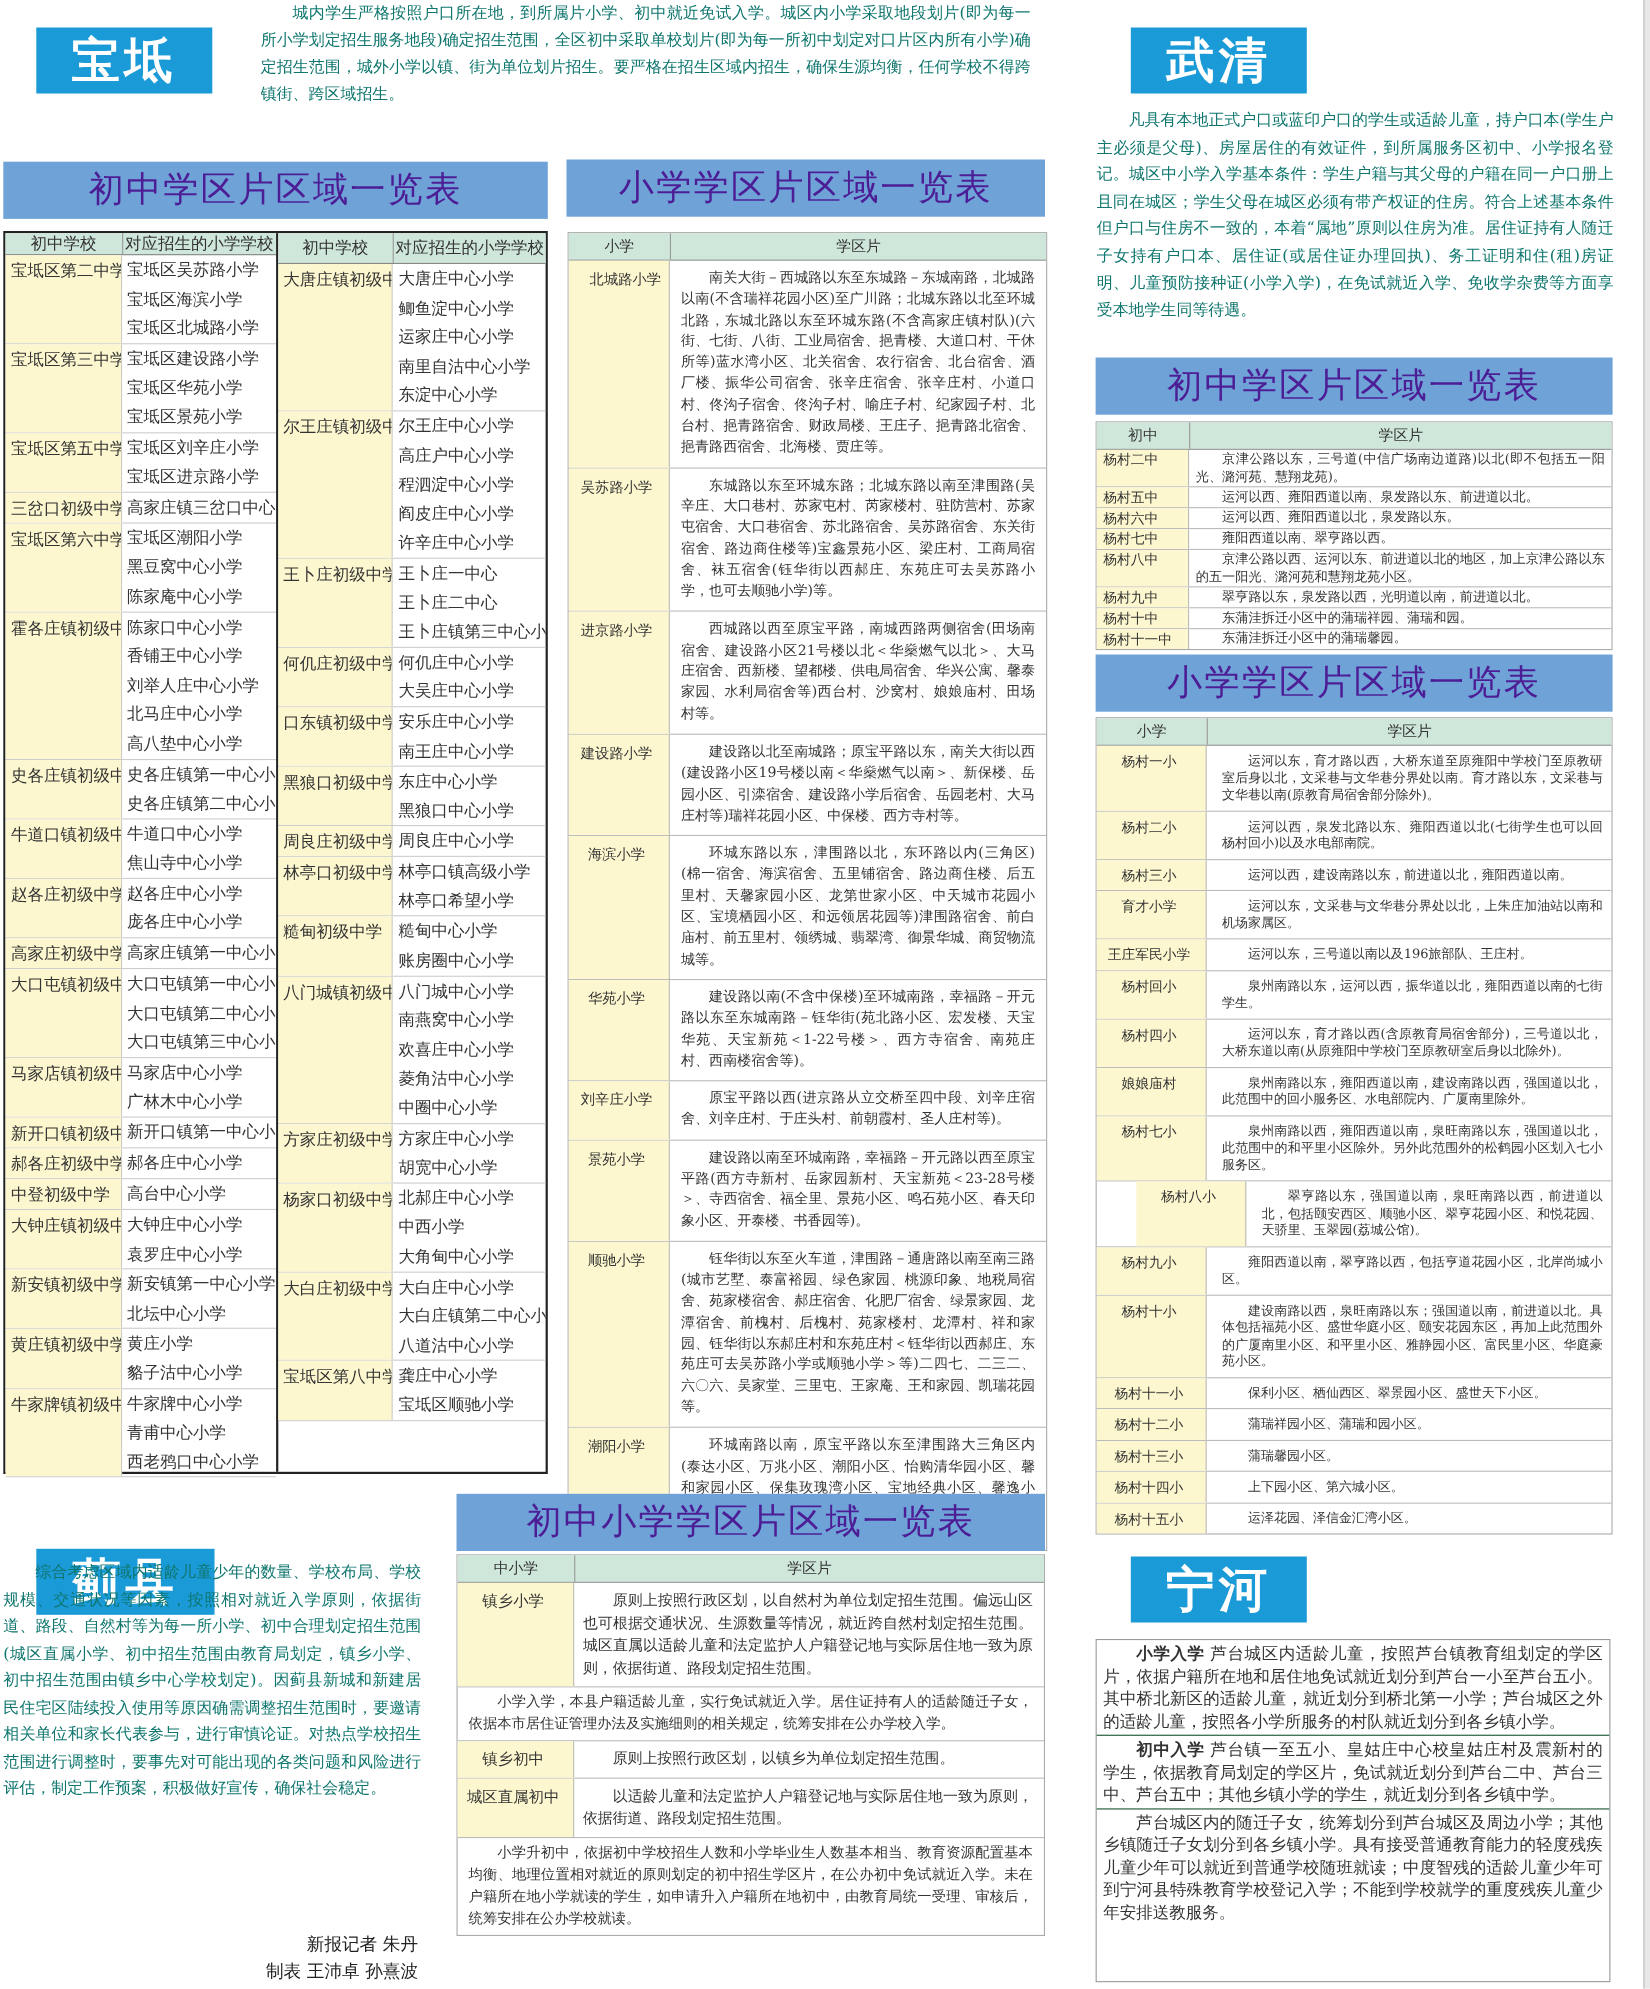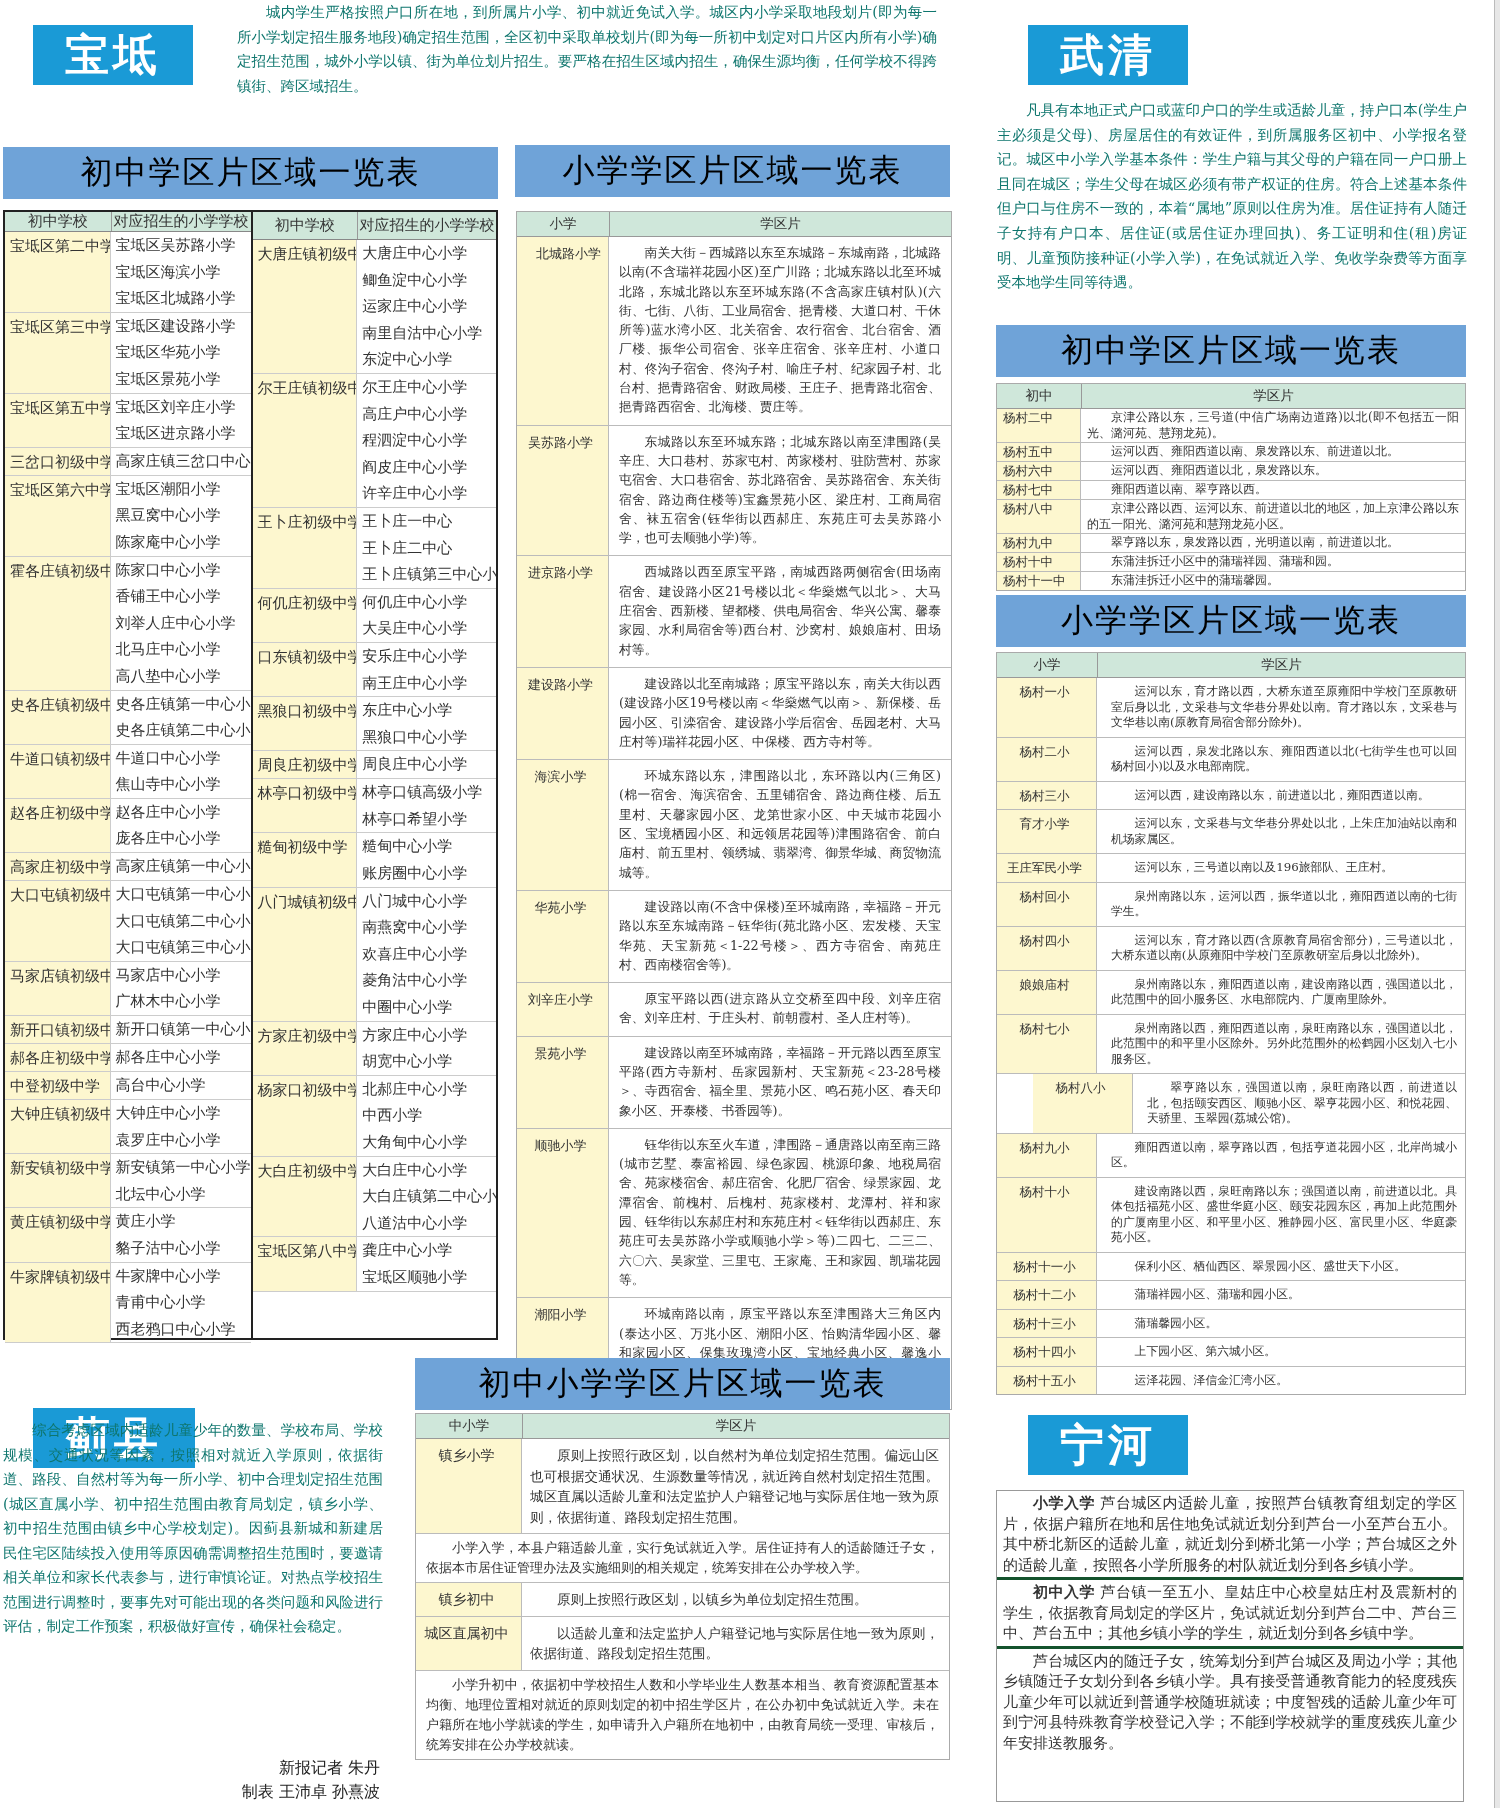--- a/index.html
+++ b/index.html
@@ -1,21 +1,21 @@
 <!DOCTYPE html>
 <html><head>
 <meta charset="utf-8">
 <style>
   html,body{margin:0;padding:0;}
   body{width:1500px;height:1808px;position:relative;background:#fff;overflow:hidden;
        font-family:"DejaVu Serif","Liberation Serif",serif;color:#333;}
   .badge{position:absolute;background:#1a9ad6;color:#fff;font-family:"DejaVu Sans","Liberation Sans",sans-serif;
          font-weight:bold;font-size:44px;display:flex;align-items:center;justify-content:center;letter-spacing:4px;}
   .para{position:absolute;font-size:14.5px;line-height:24.5px;text-align:justify;color:#0f766e;text-indent:2em;}
-  .banner{position:absolute;background:#6fa3d8;color:#000000;font-family:"DejaVu Sans","Liberation Sans",sans-serif;
+  .banner{position:absolute;background:#6fa3d8;color:#4c1d95;font-family:"DejaVu Sans","Liberation Sans",sans-serif;
           font-size:32px;display:flex;align-items:center;justify-content:center;letter-spacing:2px;}
   .sans{font-family:"DejaVu Sans","Liberation Sans",sans-serif;}
   
   #bd-middle{position:absolute;left:3px;top:210px;width:495px;height:1130px;border:2px solid #222;box-sizing:border-box;display:flex;}
   .bd-half{width:50%;height:100%;box-sizing:border-box;display:flex;flex-direction:column;}
   .bd-half + .bd-half{border-left:2px solid #222;}
   .bd-head{display:flex;background:#cfe7da;height:27px;border-bottom:1px solid #888;font-size:15px;}
   .bd-head div{display:flex;align-items:center;justify-content:center;}
   .bd-head .c1{width:43%;border-right:1px solid #999;}
   .bd-head .c2{flex:1;}
@@ -27,21 +27,21 @@
   .zt{position:absolute;border:1px solid #aaa;box-sizing:border-box;}
   .zt .head{display:flex;background:#cfe7da;border-bottom:1px solid #999;font-size:13.5px;height:24px;}
   .zt .head div{display:flex;align-items:center;justify-content:center;}
   .zt .row{display:flex;border-bottom:1px solid #bbb;}
   .zt .row:last-child{border-bottom:none;}
   .zt .name{background:#fdf7cf;border-right:1px solid #bbb;font-size:13px;box-sizing:border-box;}
   .zt .desc{flex:1;font-size:12.5px;line-height:19px;padding:3px 10px 4px 8px;text-align:justify;text-indent:2em;box-sizing:border-box;}
   .zt .full{flex:1;font-size:13px;line-height:20px;padding:4px 10px;text-align:justify;text-indent:2em;}
   .credit{position:absolute;font-family:"DejaVu Sans","Liberation Sans",sans-serif;font-size:16px;color:#222;text-align:right;}
   .nh-box{position:absolute;border:1px solid #999;box-sizing:border-box;left:996px;top:1490px;width:468px;height:312px;}
-  .nh-box .blk{border-bottom:3px solid #14532d;font-size:15px;line-height:20.5px;padding:2px 6px;text-indent:2em;text-align:justify;}
+  .nh-box .blk{border-bottom:1px solid #14532d;font-size:15px;line-height:20.5px;padding:2px 6px;text-indent:2em;text-align:justify;}
   .nh-box .blk:last-child{border-bottom:none;}
   .nh-box b{font-family:"DejaVu Sans","Liberation Sans",sans-serif;}
   .edge{position:absolute;left:1494px;top:0;width:6px;height:1808px;background:#e7e7e7;border-left:1px solid #bbb;}
 </style>
 </head>
 <body>
 
 <div class="badge" style="left:33px;top:25px;width:160px;height:60px;">宝坻</div>
 <div class="para" style="left:237px;top:0px;width:700px;">城内学生严格按照户口所在地，到所属片小学、初中就近免试入学。城区内小学采取地段划片(即为每一所小学划定招生服务地段)确定招生范围，全区初中采取单校划片(即为每一所初中划定对口片区内所有小学)确定招生范围，城外小学以镇、街为单位划片招生。要严格在招生区域内招生，确保生源均衡，任何学校不得跨镇街、跨区域招生。</div>
 

